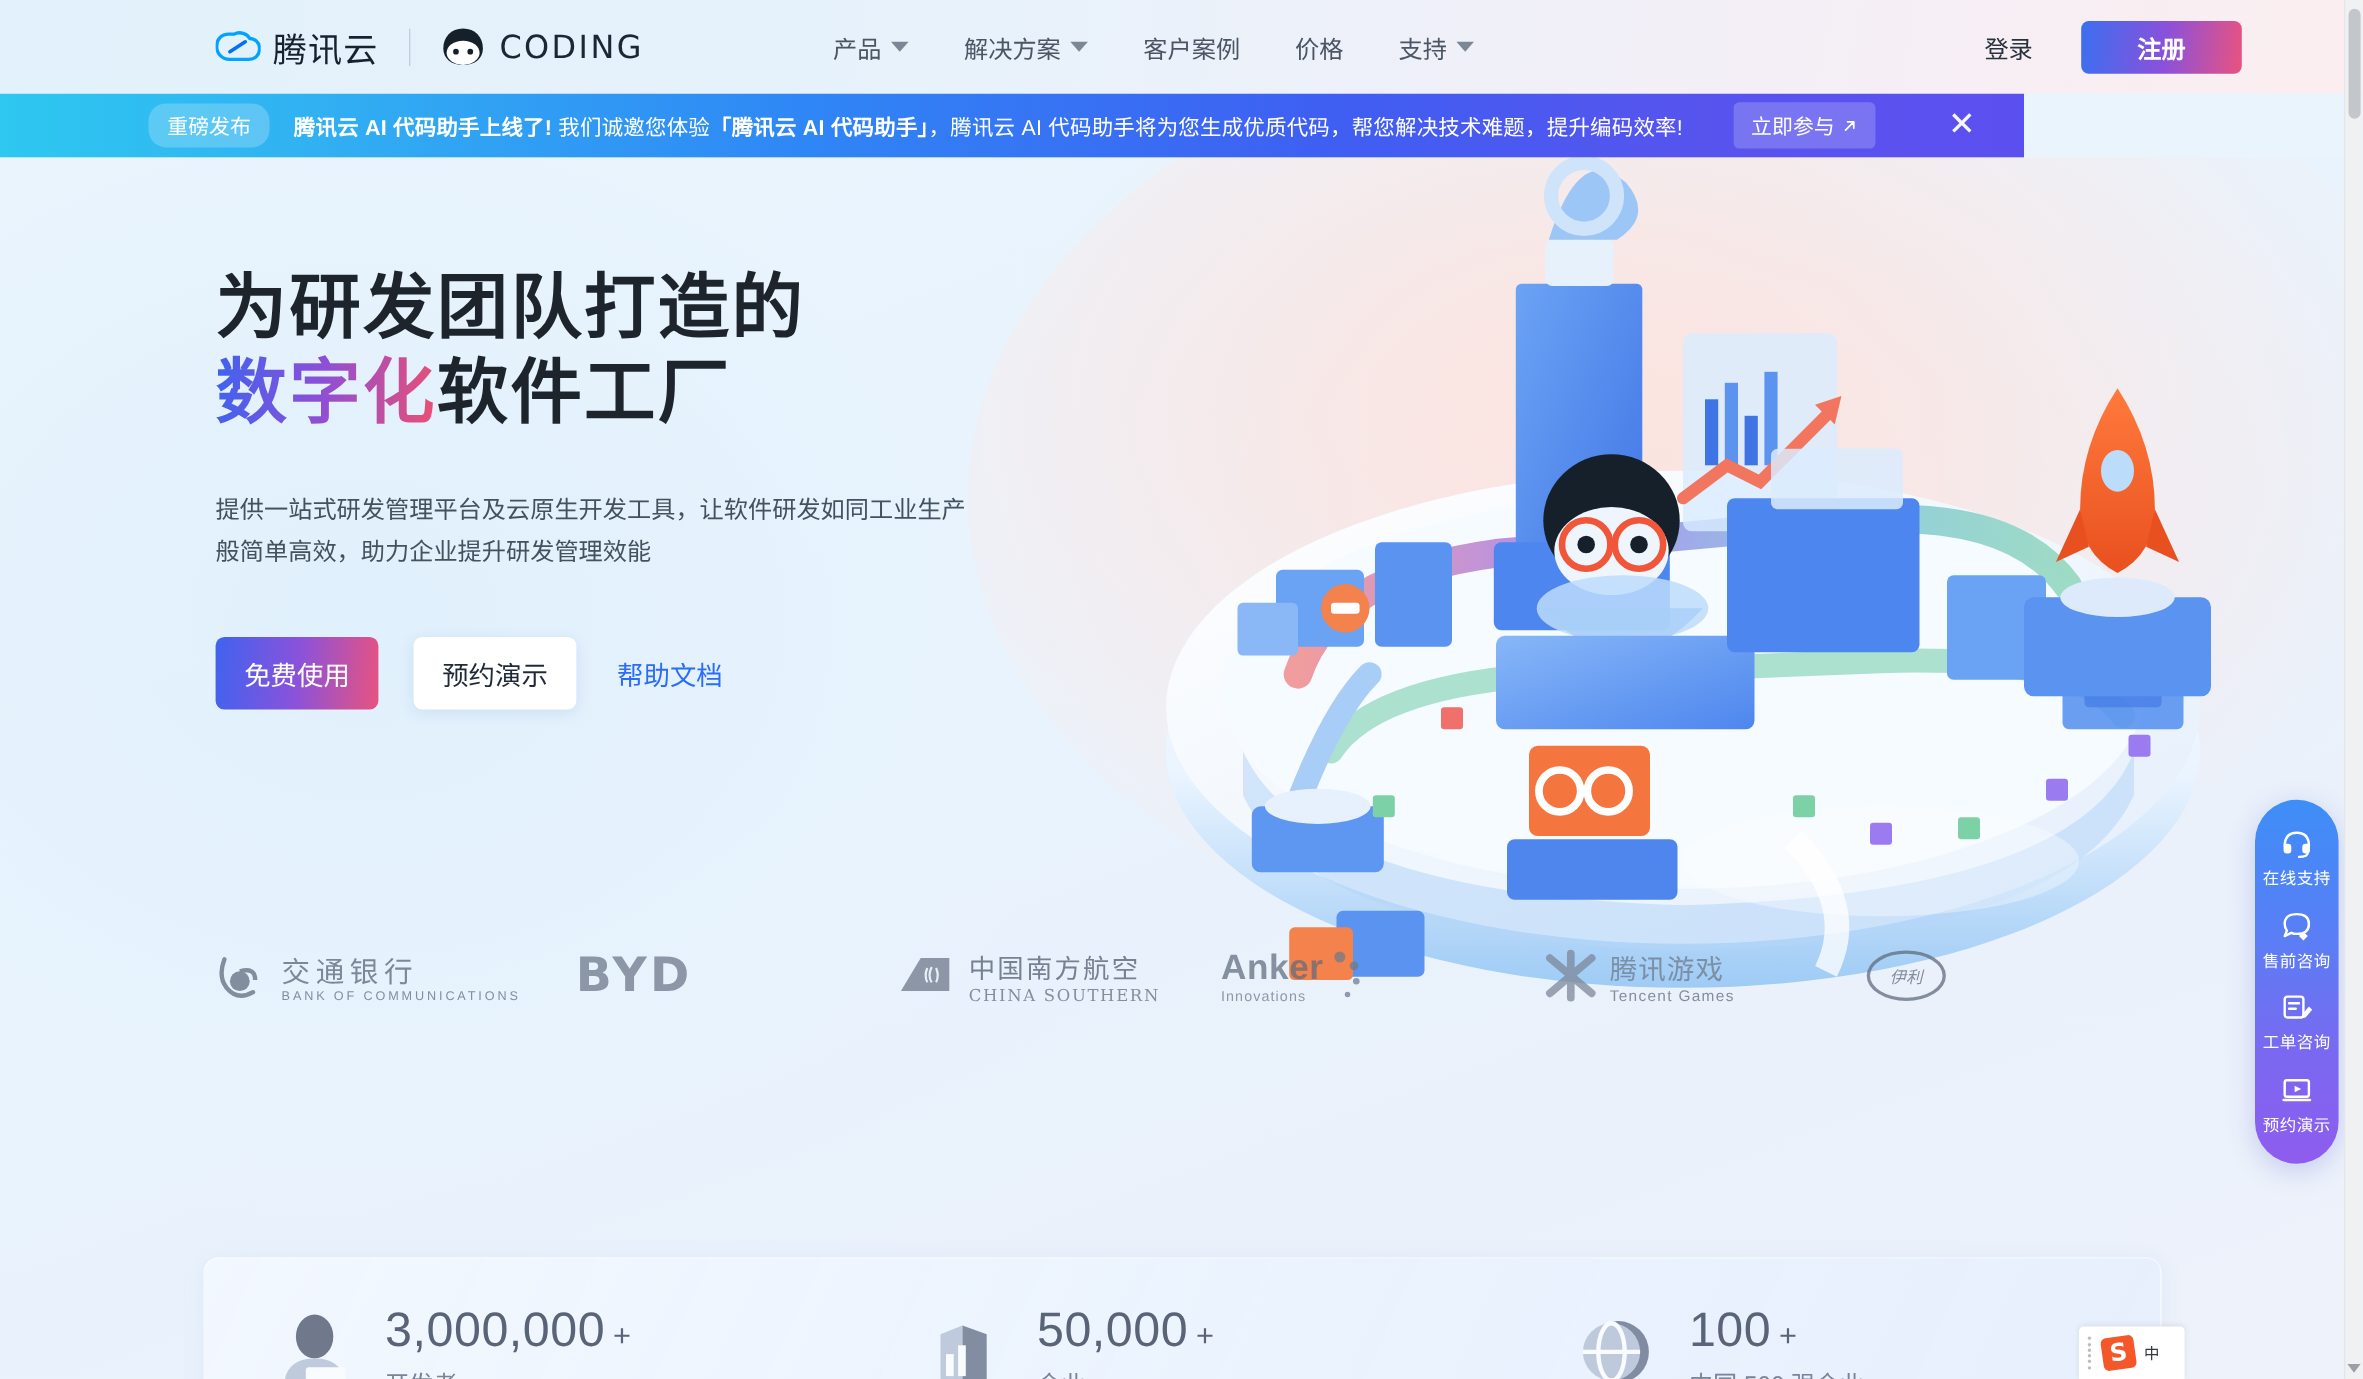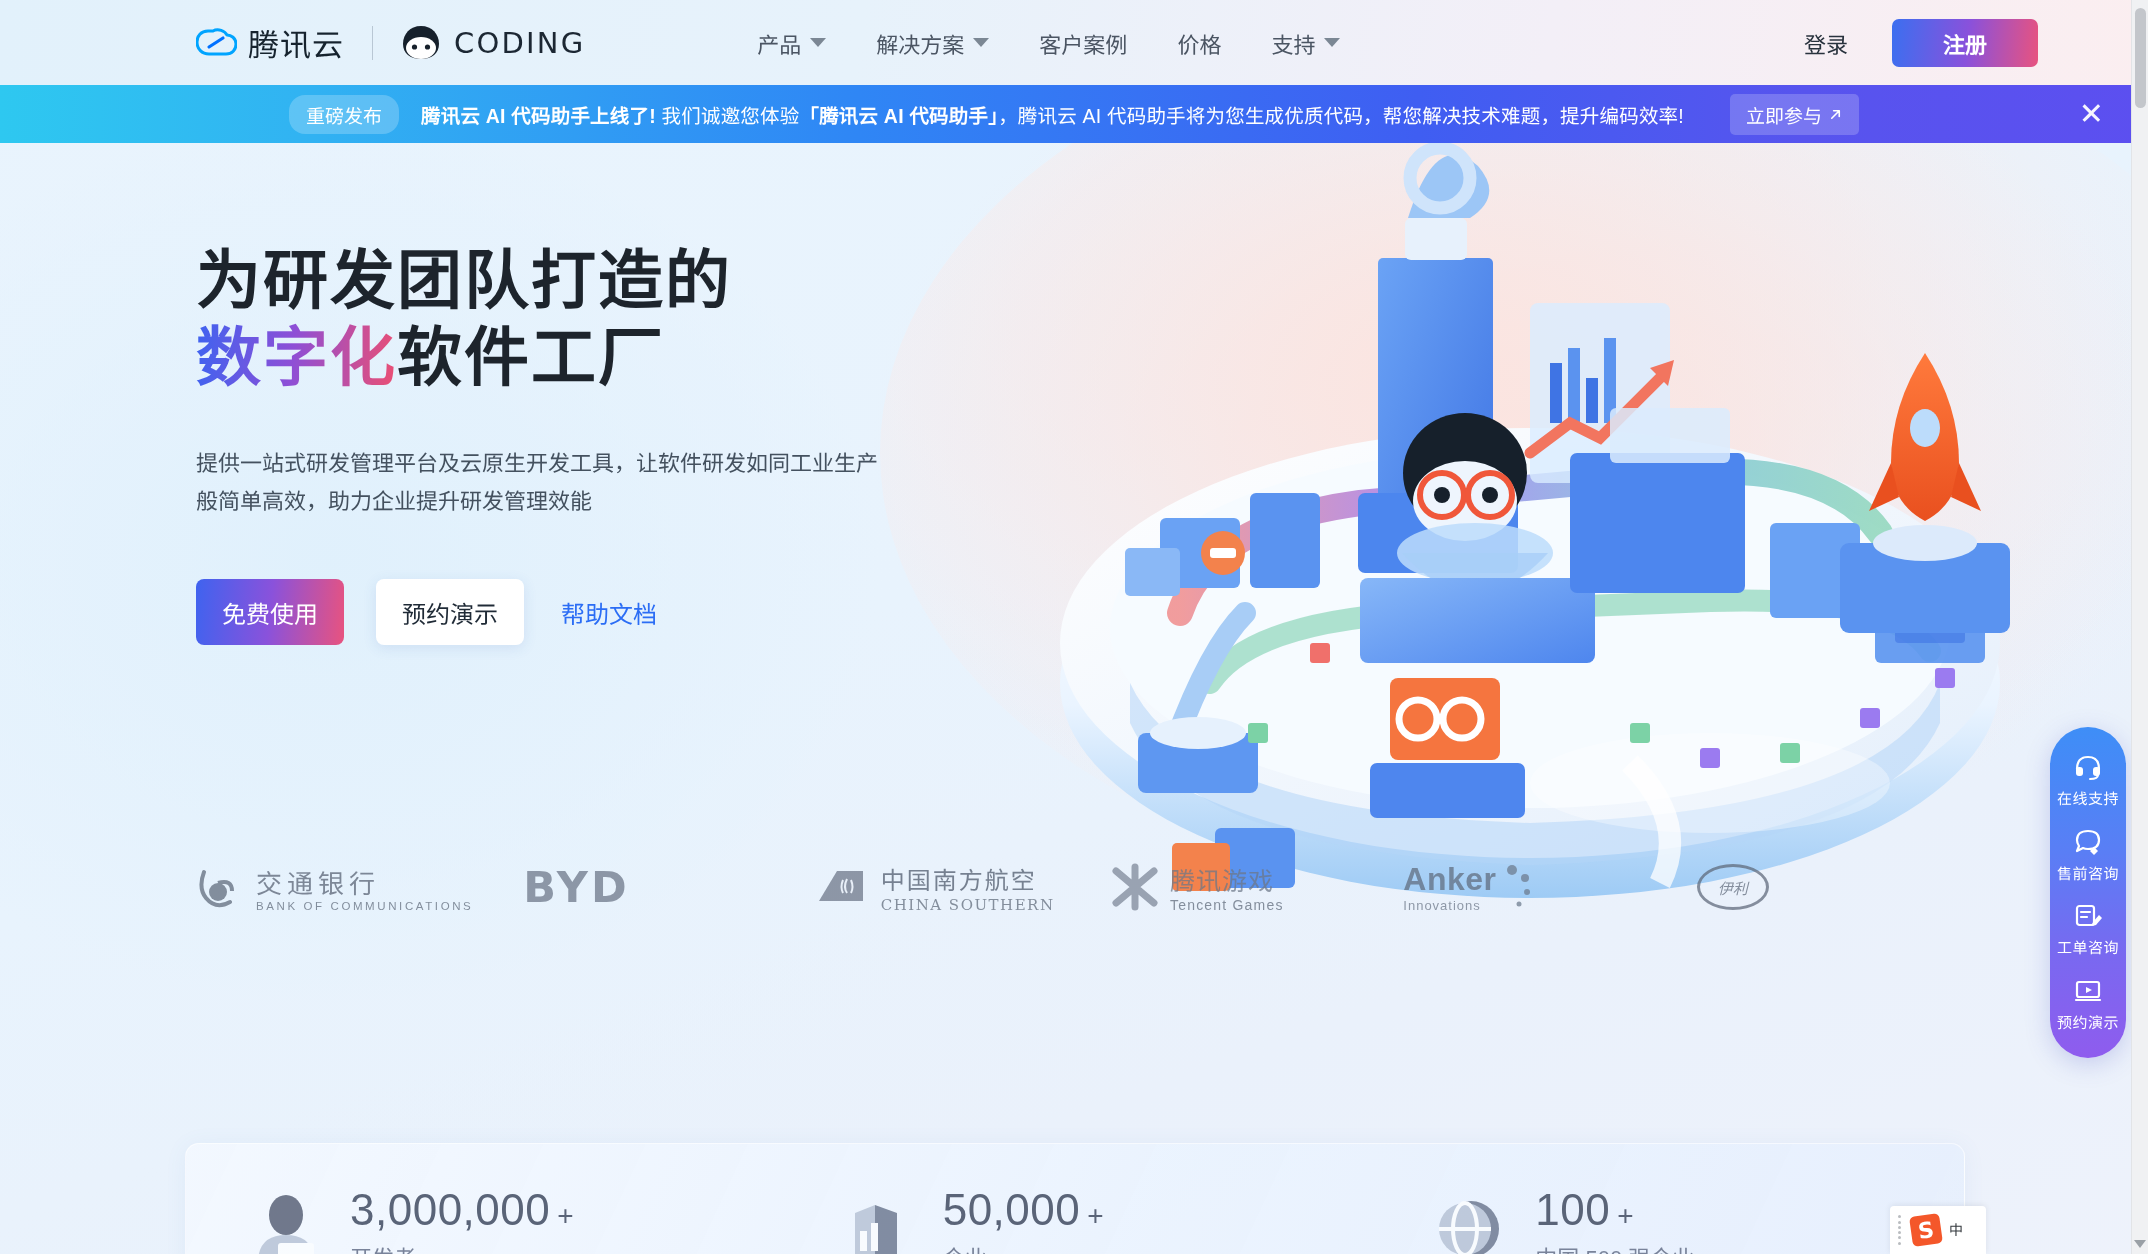--- a/index.html
+++ b/index.html
@@ -41,21 +41,21 @@
   .login-link { font-size: 22px; color: #28323d; cursor: pointer; }
   .register-btn {
     width: 146px; height: 48px; border-radius: 7px; border: none; cursor: pointer;
     background: linear-gradient(96deg, #3b6ff0 0%, #8a51db 52%, #e8537f 100%);
     color: #fff; font-size: 22px; font-family: "Liberation Sans", sans-serif;
     display: flex; align-items: center; justify-content: center; font-weight: bold;
   }
 
   
   .banner {
-    position: absolute; top: 85px; left: 0; width: 2148px; height: 58px;
+    position: absolute; top: 85px; left: 0; width: 1840px; height: 58px;
     background: linear-gradient(90deg, #2ec8f0 0%, #31b3f2 14%, #2f86f5 40%, #3f5ef2 66%, #5754ee 84%, #5c4ff0 100%);
     display: flex; align-items: center; justify-content: center; z-index: 55;
   }
   .banner-inner { display: flex; align-items: center; gap: 22px; }
   .banner-badge {
     background: rgba(255,255,255,0.22); color: #fff; font-size: 19px;
     padding: 6px 17px; border-radius: 16px; white-space: nowrap;
   }
   .banner-text { color: #fff; font-size: 19.5px; white-space: nowrap; letter-spacing: .2px; }
   .banner-text b { font-weight: bold; }
@@ -421,40 +421,40 @@
           <path d="M20 4 L46 4 L46 34 L2 34 Z" fill="#6a7486"></path>
           <path d="M30 12 q-4 8 0 14 M26 13 q-3 7 0 13 M34 13 q3 7 0 13" stroke="#e8eef7" stroke-width="2" fill="none"></path>
         </svg>
         <div>
           <div class="logo-txt-cn" style="letter-spacing:2px;font-family:'DejaVu Sans',sans-serif;font-size:24px;color:#4b5668">中国南方航空</div>
           <div class="logo-txt-en" style="font-family:'DejaVu Serif',serif;letter-spacing:1.5px;font-size:15px">CHINA SOUTHERN</div>
         </div>
       </div>
 
       <div class="logo-cell">
-        <svg width="52" height="48" viewBox="0 0 52 48" style="margin-right:8px">
-          <path d="M6 8 L44 40 M44 8 L6 40 M25 4 L25 44" stroke="#7b8596" stroke-width="7" stroke-linecap="round"></path>
-        </svg>
-        <div>
-          <div style="font-size:25px;color:#6c7788;letter-spacing:1px;font-family:'DejaVu Sans',sans-serif">腾讯游戏</div>
-          <div class="logo-txt-en" style="letter-spacing:1.2px;font-size:14px">Tencent Games</div>
-        </div>
-      </div>
-
-      <div class="logo-cell">
         <div>
           <div class="anker">Anker</div>
           <div class="anker-sub">Innovations</div>
         </div>
         <svg width="30" height="46" viewBox="0 0 30 46" style="margin-left:6px">
           <circle cx="9" cy="6" r="5" fill="#6c7a8d"></circle>
             <circle cx="22" cy="14" r="4" fill="#6c7a8d"></circle>
           <circle cx="24" cy="28" r="3" fill="#6c7a8d"></circle>
             <circle cx="16" cy="40" r="2.5" fill="#6c7a8d"></circle>
         </svg>
+      </div>
+
+      <div class="logo-cell">
+        <svg width="52" height="48" viewBox="0 0 52 48" style="margin-right:8px">
+          <path d="M6 8 L44 40 M44 8 L6 40 M25 4 L25 44" stroke="#7b8596" stroke-width="7" stroke-linecap="round"></path>
+        </svg>
+        <div>
+          <div style="font-size:25px;color:#6c7788;letter-spacing:1px;font-family:'DejaVu Sans',sans-serif">腾讯游戏</div>
+          <div class="logo-txt-en" style="letter-spacing:1.2px;font-size:14px">Tencent Games</div>
+        </div>
       </div>
 
       <div class="logo-cell">
         <span class="yili-circle">伊利</span>
       </div>
     </div>
 
     <div class="stats">
       <div class="stat">
         <svg class="stat-icon" viewBox="0 0 76 76">

